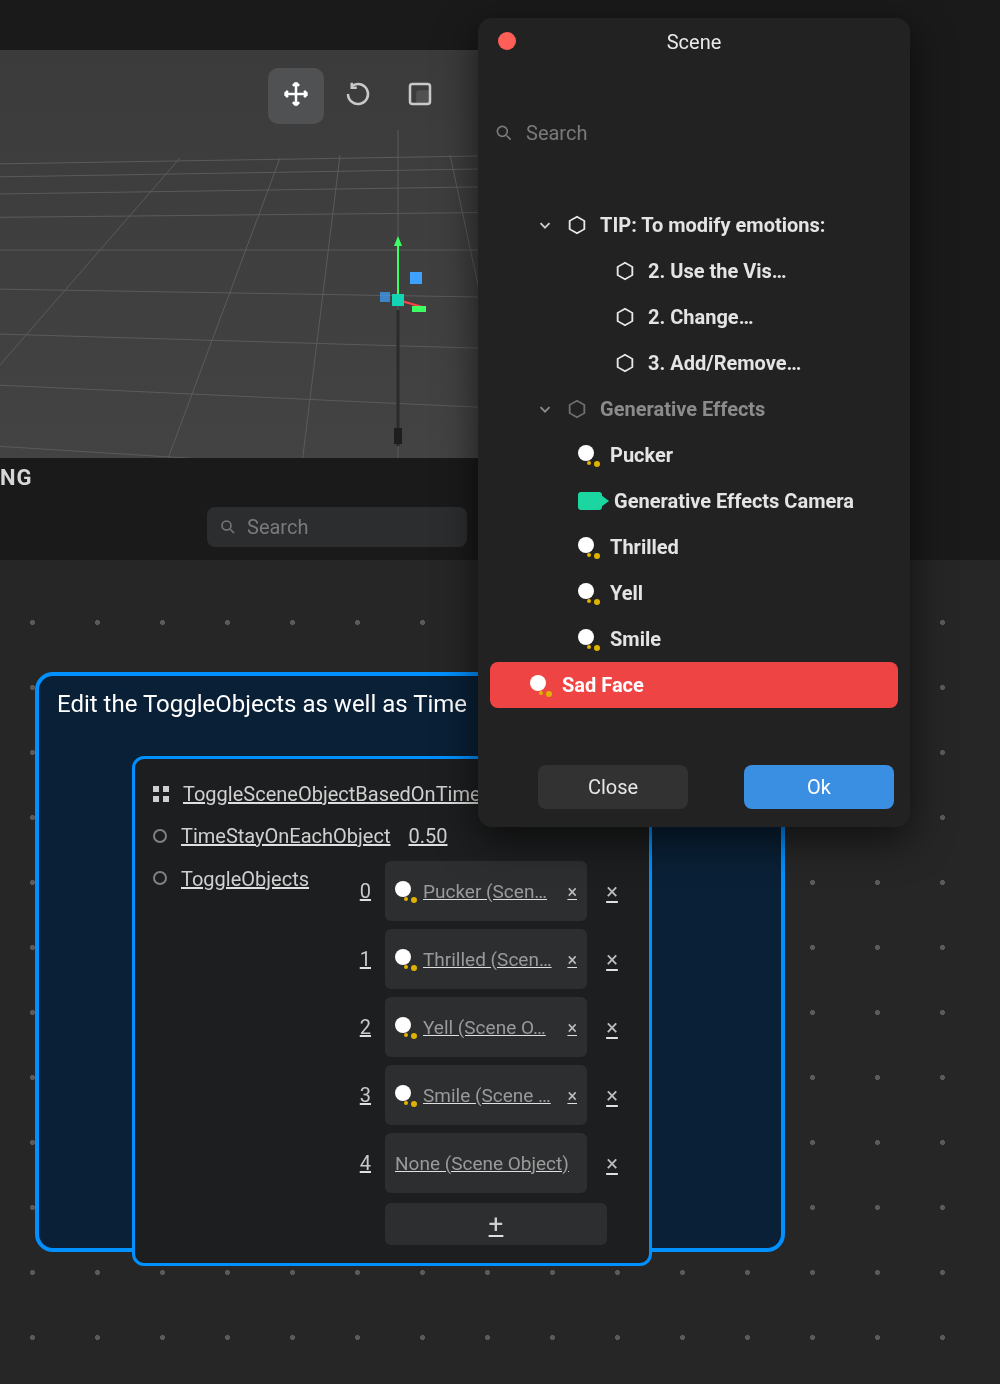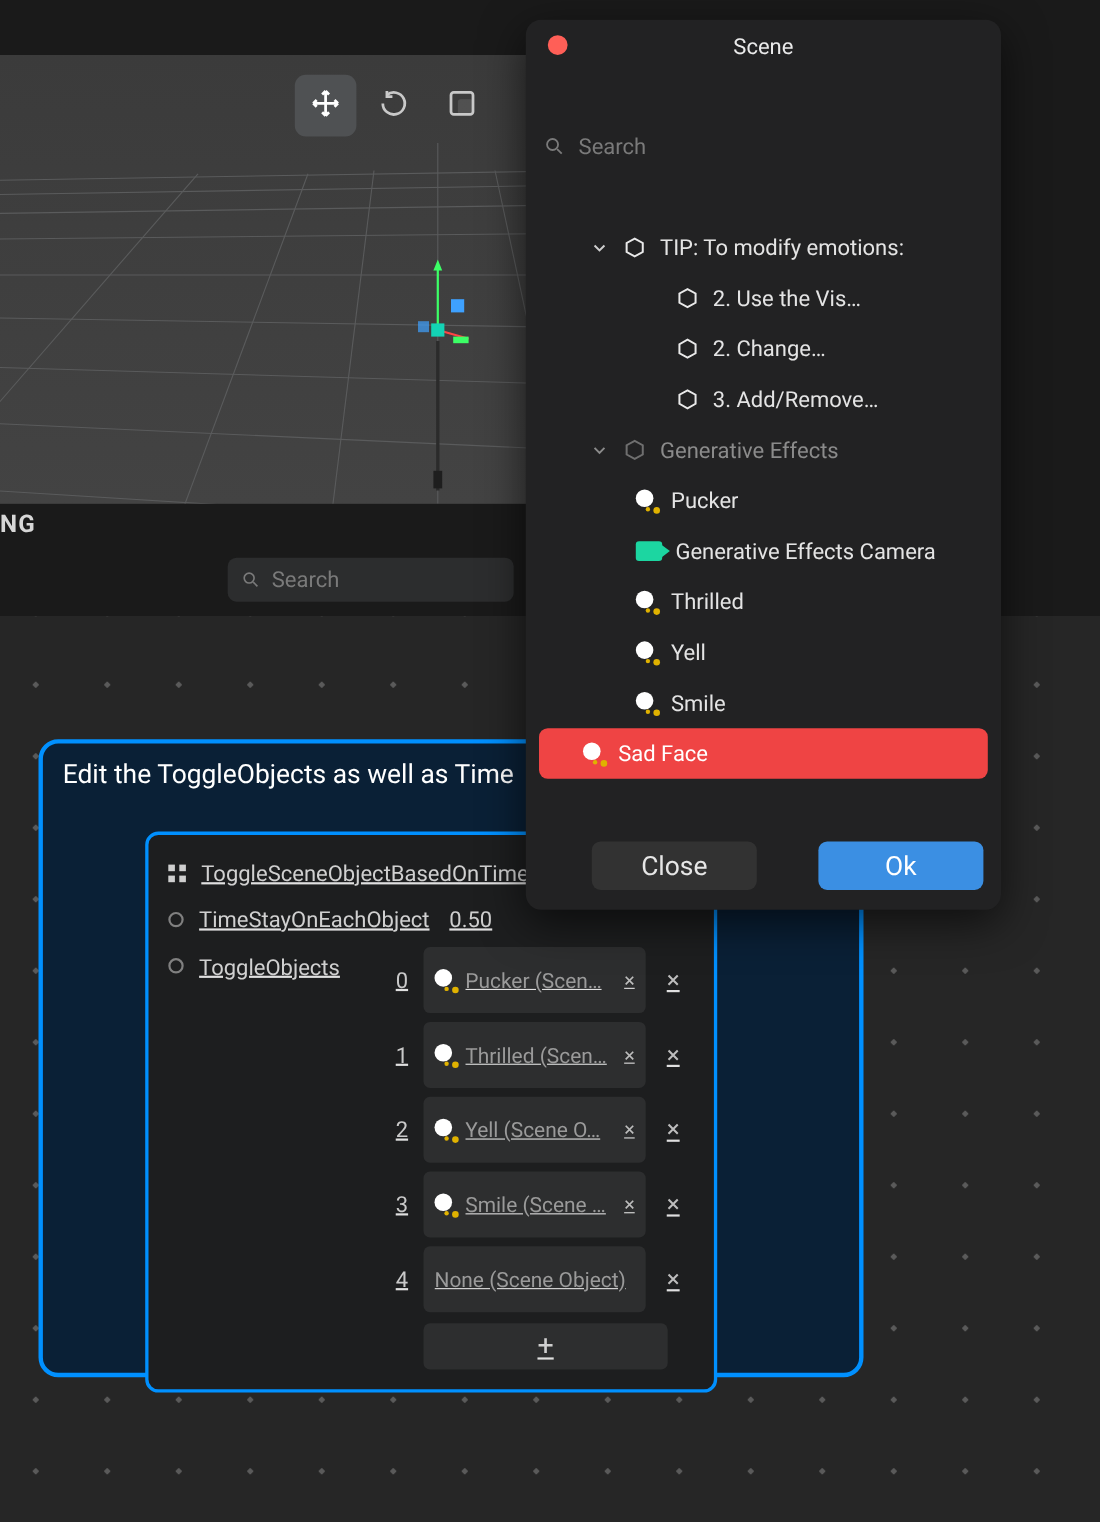--- a/index.html
+++ b/index.html
@@ -119,21 +119,21 @@
   }
   .popup-title { color: #eaeaea; font-size: 20px; }
 
   .popup-search {
     margin: 10px 16px 6px; height: 40px;
     display: flex; align-items: center; gap: 12px;
     color: #7a7a7a; font-size: 20px;
   }
   .popup-search svg { width: 20px; height: 20px; }
 
-  .tree { padding: 6px 8px 10px; display: flex; flex-direction: column; gap: 0; }
+  .tree { padding: 6px 8px 10px; display: flex; flex-direction: column; gap: 0; font-weight: bold; }
   .tree-row {
     display: flex; align-items: center; gap: 12px;
     padding: 10px 10px; border-radius: 8px;
     color: #e4e4e4; font-size: 20px;
     min-height: 46px;
   }
   .tree-row.selected { background: #ef4444; color: #fff; margin: 0 4px; padding-left: 40px; }
   .tree-row.dim { color: #8b8b8b; }
   .chevron { width: 18px; height: 18px; flex: none; }
   .indent-2 { padding-left: 92px; }
@@ -141,21 +141,21 @@
   .cube-icon { width: 22px; height: 22px; flex:none; }
   .cam-icon { width: 24px; height: 18px; background: #1cd6a1; border-radius: 3px; position: relative; flex:none; }
   .cam-icon::after { content:""; position:absolute; right:-7px; top:3px; width:0;height:0; border-left:8px solid #1cd6a1; border-top:6px solid transparent; border-bottom:6px solid transparent; }
 
   .popup-footer {
     display: flex; gap: 12px; padding: 10px 16px 18px;
   }
   .popup-footer .btn {
     flex: 1; height: 44px; border-radius: 8px;
     display: flex; align-items: center; justify-content: center;
-    font-size: 24px;
+    font-size: 20px;
     margin-left: 44px;
   }
   .btn-close { background: #323232; color: #e6e6e6; }
   .btn-ok { background: #3b8fe3; color: #fff; }
 
   .ellip { white-space: nowrap; overflow: hidden; text-overflow: ellipsis; max-width: 100%; }
 </style>
 </head>
 <body>
 

